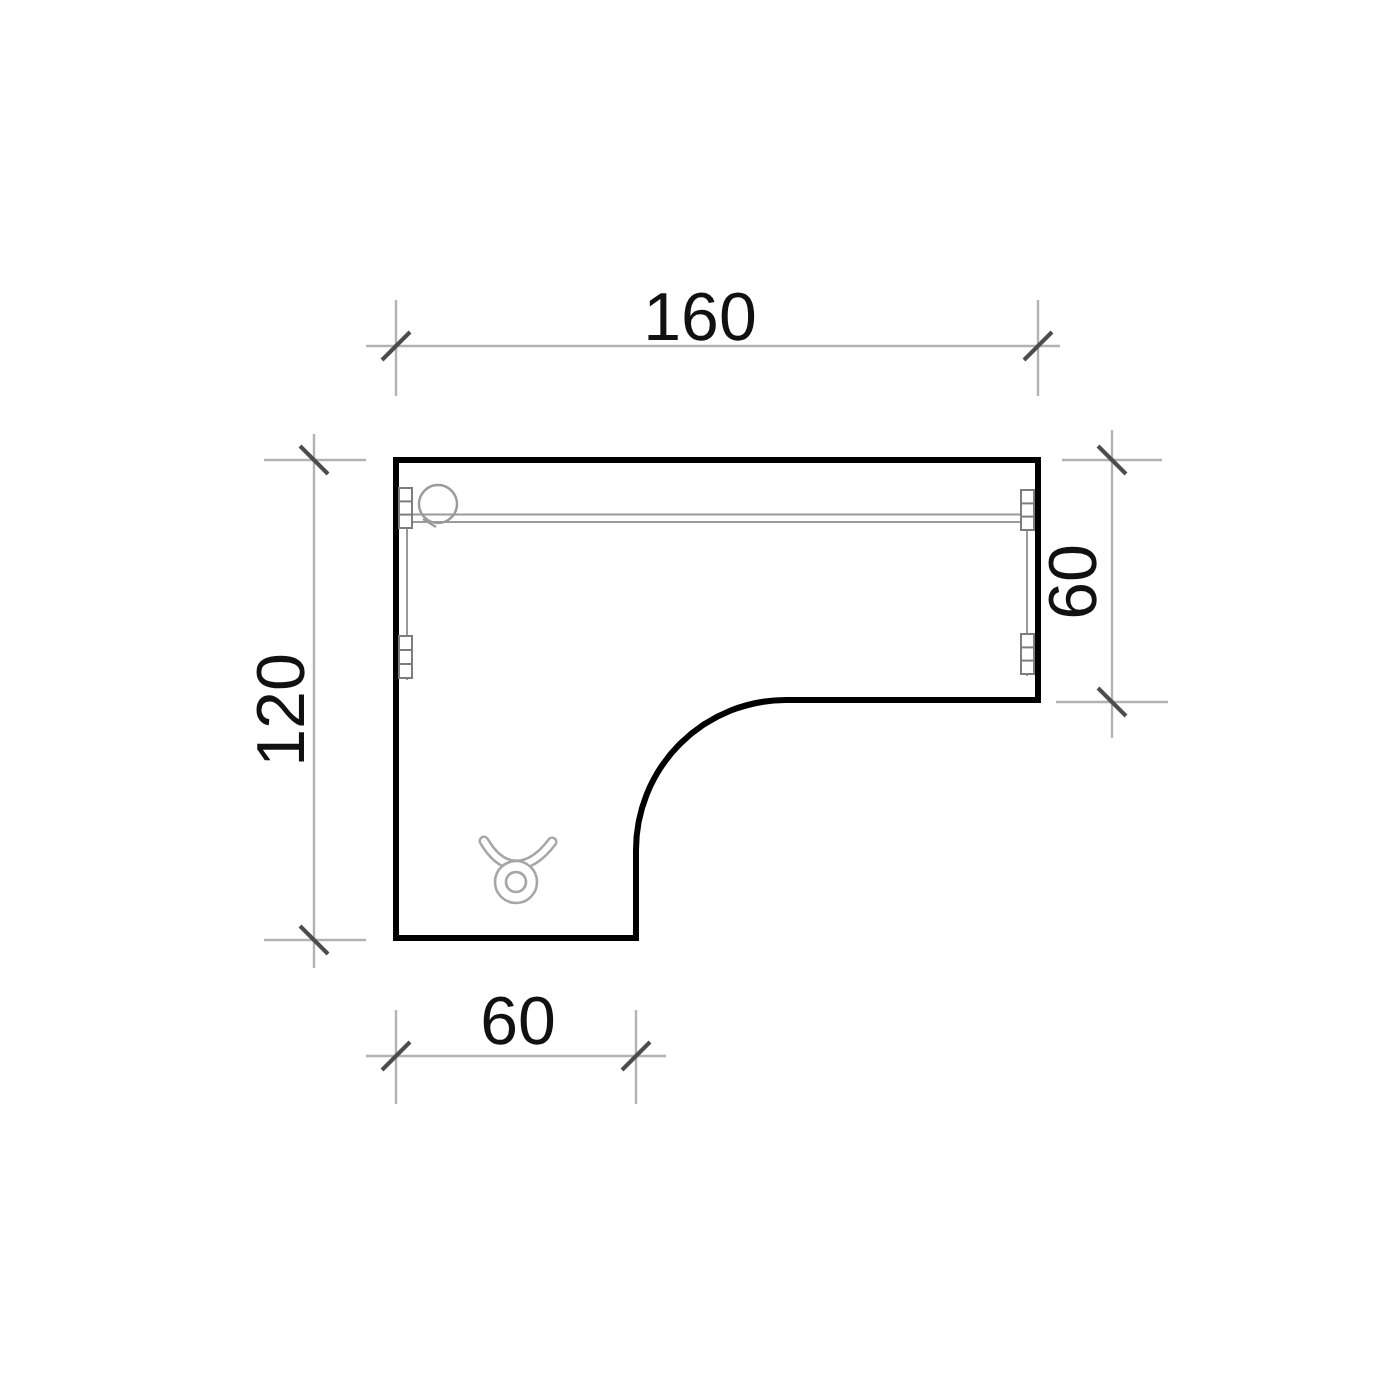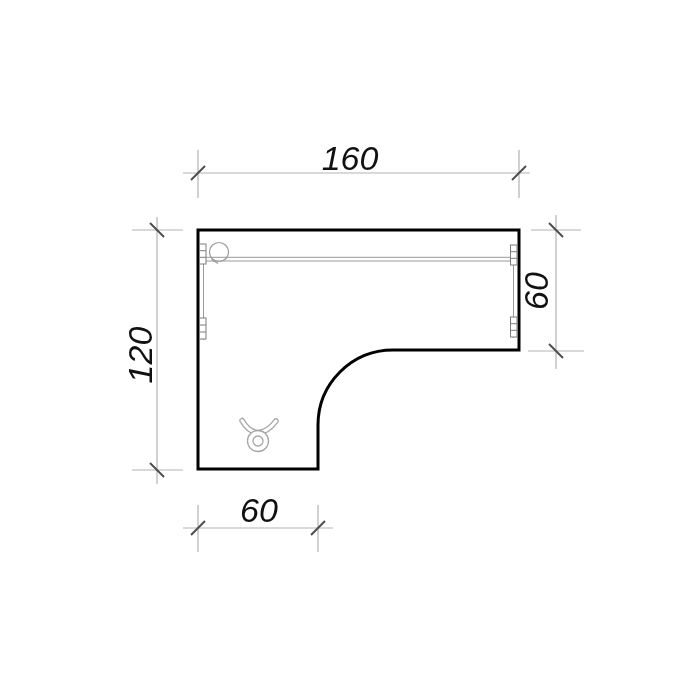--- a/index.html
+++ b/index.html
@@ -1,20 +1,20 @@
 <!DOCTYPE html>
 <html style="--outline: #000000; --dim-line: #b3b3b3; --tick: #4d4d4d; --detail: #9a9a9a; --label: #111111; --background: #ffffff;"><head>
 <meta charset="utf-8">
 <style>
   :root{
     --outline:#000000; --dim-line:#b3b3b3; --tick:#4d4d4d;
     --detail:#9a9a9a; --label:#111111; --background:#ffffff;
   }
   html,body{margin:0;padding:0;background:var(--background);}
-  .canvas-wrap{width:700px;height:700px;background:var(--background);position:relative;overflow:hidden;font-style:italic;}
+  .canvas-wrap{width:700px;height:700px;background:var(--background);position:relative;overflow:hidden;}
   svg{display:block;}
   .desk-outline{fill:#ffffff;stroke:var(--outline);stroke-width:3;stroke-linejoin:miter;}
   .dim-line{stroke:var(--dim-line);stroke-width:1.2;fill:none;}
   .tick{stroke:var(--tick);stroke-width:2;fill:none;}
   .detail{stroke:var(--detail);stroke-width:1.2;fill:none;}
   .detail-thin{stroke:var(--detail);stroke-width:1;fill:none;}
   .bracket{stroke:#7d7d7d;stroke-width:1;fill:#ffffff;}
   .bracket-div{stroke:#7d7d7d;stroke-width:1;fill:none;}
   .horn-outer{stroke:#a6a6a6;stroke-width:5.5;fill:none;stroke-linecap:round;}
   .horn-inner{stroke:#ffffff;stroke-width:3;fill:none;stroke-linecap:round;}

